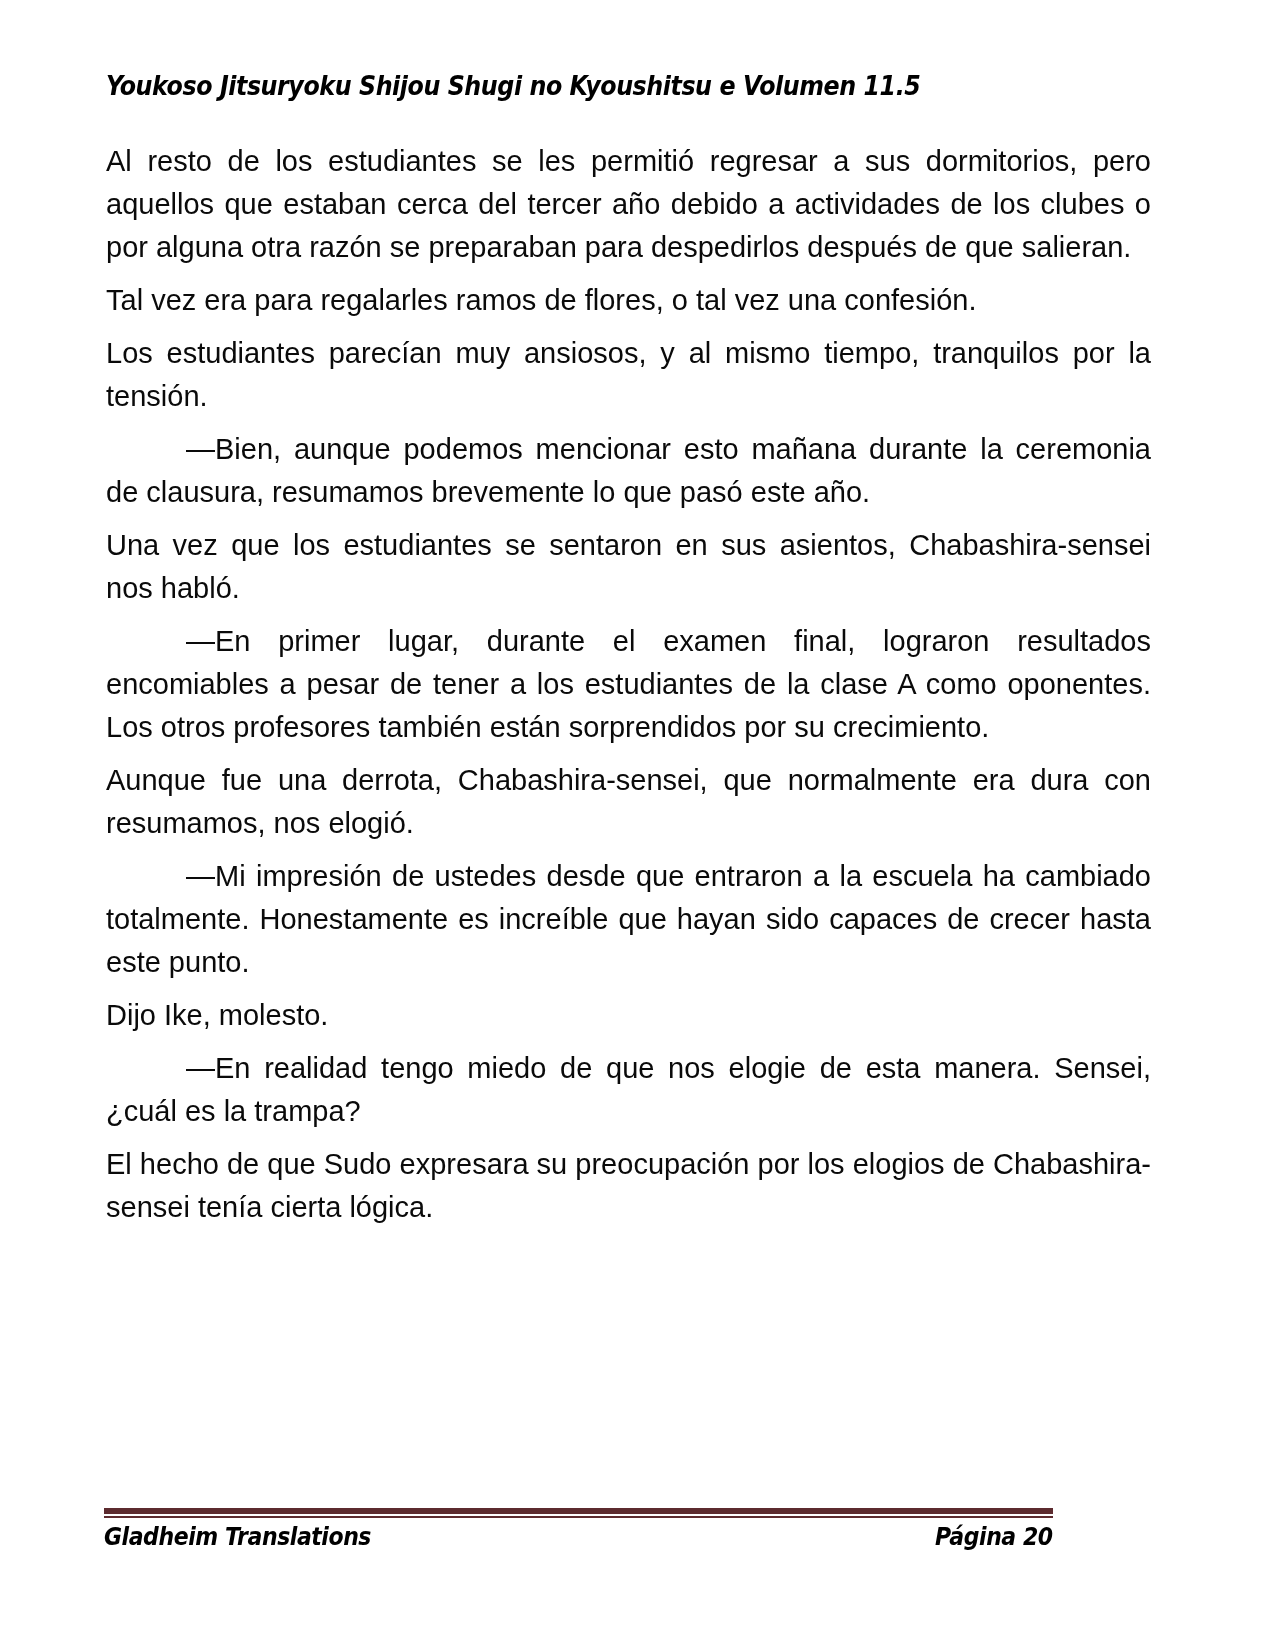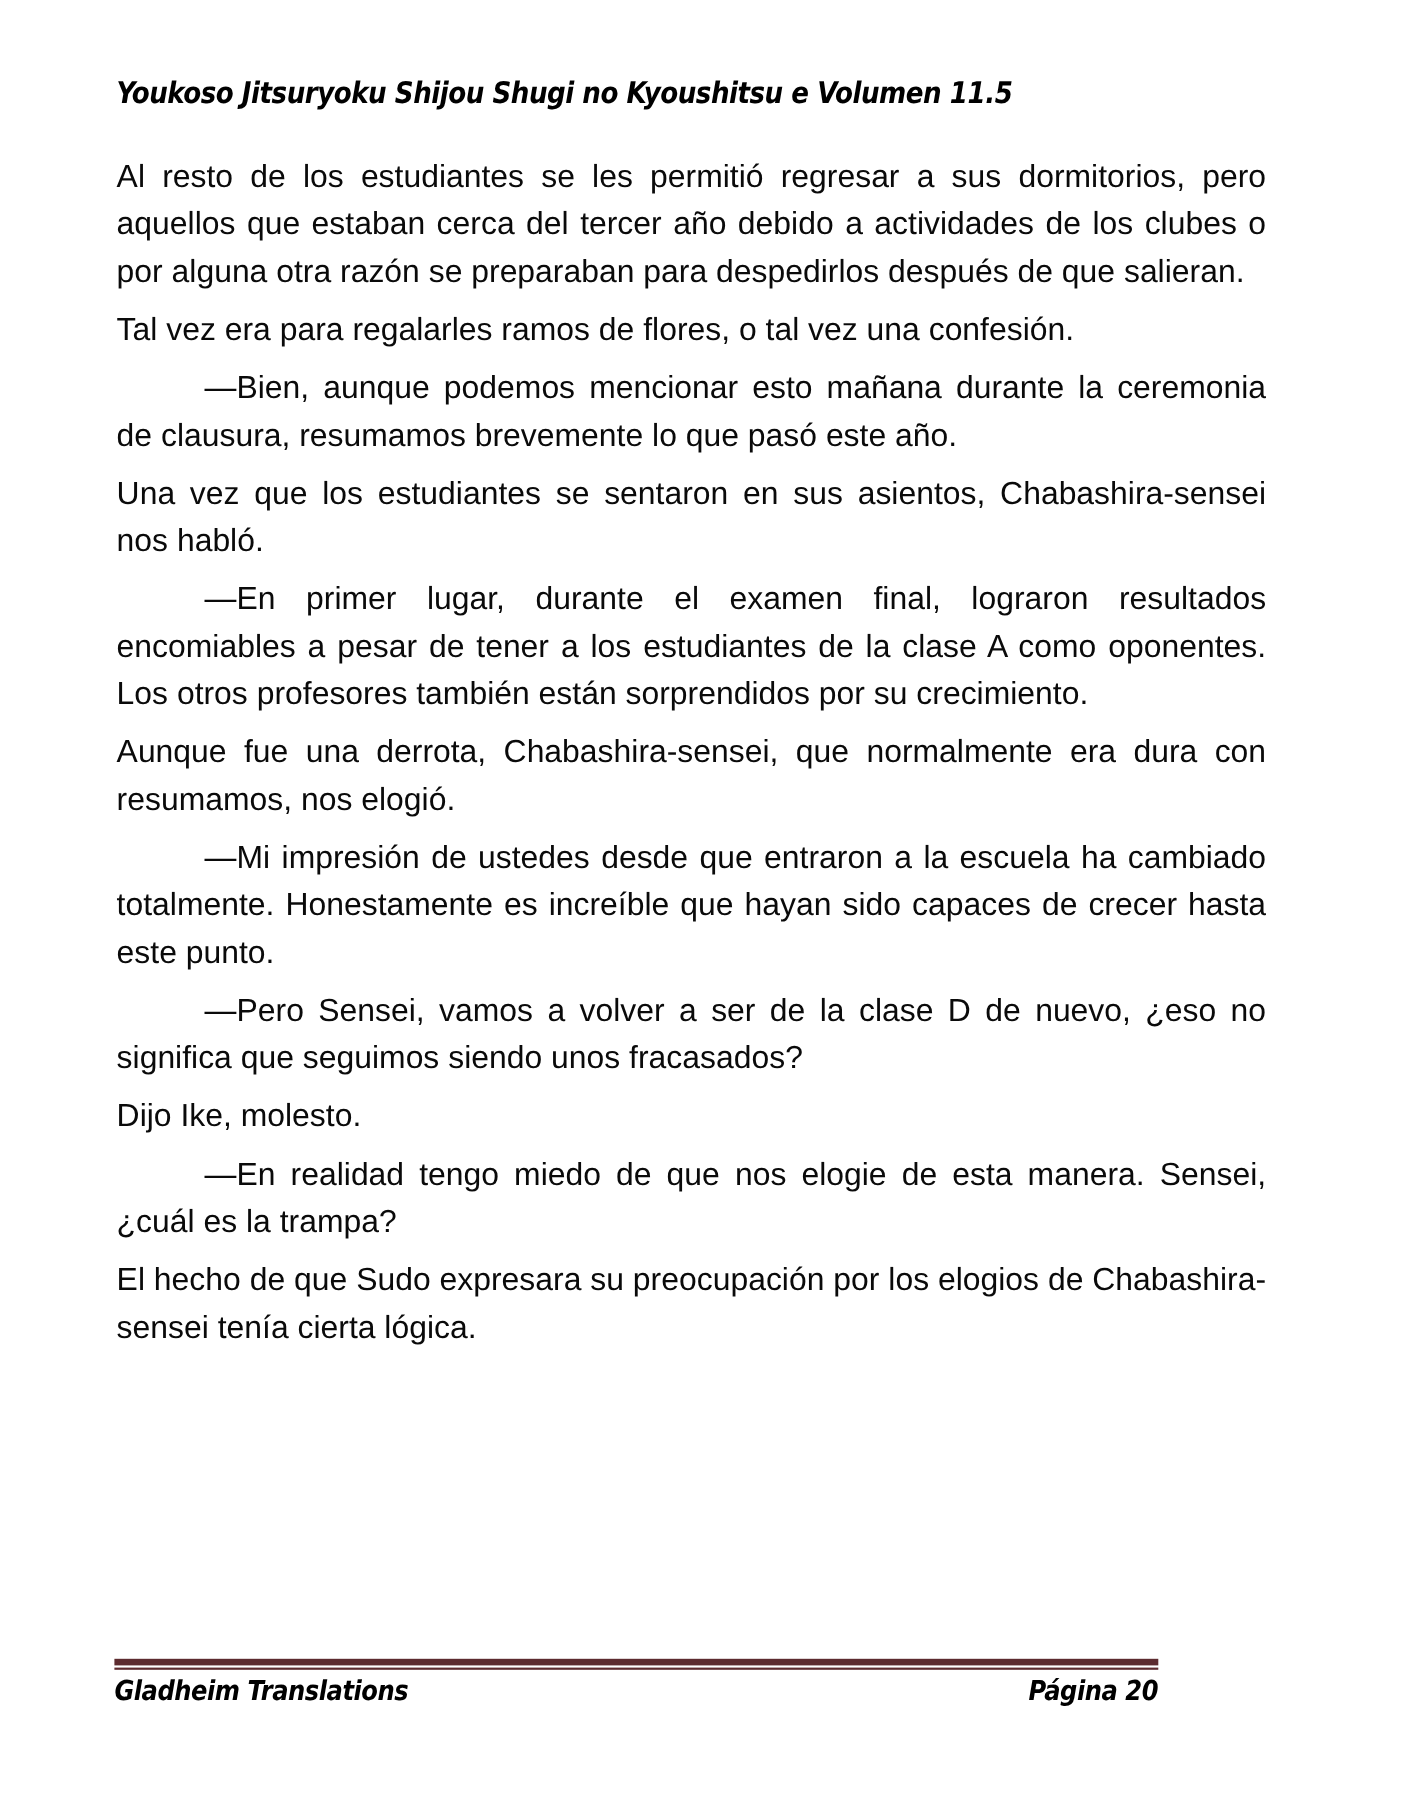--- a/index.html
+++ b/index.html
@@ -86,26 +86,26 @@
 
 <div class="page">
 
   <div class="running-head">
     <span class="display-font">Youkoso Jitsuryoku Shijou Shugi no Kyoushitsu e Volumen 11.5</span>
   </div>
 
   <div class="body-text">
     <p>Al resto de los estudiantes se les permitió regresar a sus dormitorios, pero aquellos que estaban cerca del tercer año debido a actividades de los clubes o por alguna otra razón se preparaban para despedirlos después de que salieran.</p>
     <p>Tal vez era para regalarles ramos de flores, o tal vez una confesión.</p>
+    <p>Los estudiantes parecían muy ansiosos, y al mismo tiempo, tranquilos por la tensión.</p>
     <p class="indent">—Bien, aunque podemos mencionar esto mañana durante la ceremonia de clausura, resumamos brevemente lo que pasó este año.</p>
     <p>Una vez que los estudiantes se sentaron en sus asientos, Chabashira-sensei nos habló.</p>
     <p class="indent">—En primer lugar, durante el examen final, lograron resultados encomiables a pesar de tener a los estudiantes de la clase A como oponentes. Los otros profesores también están sorprendidos por su crecimiento.</p>
     <p>Aunque fue una derrota, Chabashira-sensei, que normalmente era dura con resumamos, nos elogió.</p>
     <p class="indent">—Mi impresión de ustedes desde que entraron a la escuela ha cambiado totalmente. Honestamente es increíble que hayan sido capaces de crecer hasta este punto.</p>
-    <p class="indent">—Pero Sensei, vamos a volver a ser de la clase D de nuevo, ¿eso no significa que seguimos siendo unos fracasados?</p>
     <p>Dijo Ike, molesto.</p>
     <p class="indent">—En realidad tengo miedo de que nos elogie de esta manera. Sensei, ¿cuál es la trampa?</p>
     <p>El hecho de que Sudo expresara su preocupación por los elogios de Chabashira-sensei tenía cierta lógica.</p>
   </div>
 
   <div class="footer">
     <div class="footer-rule"></div>
     <div class="footer-row">
       <span class="footer-left">
         <span class="display-font">Gladheim Translations</span>

